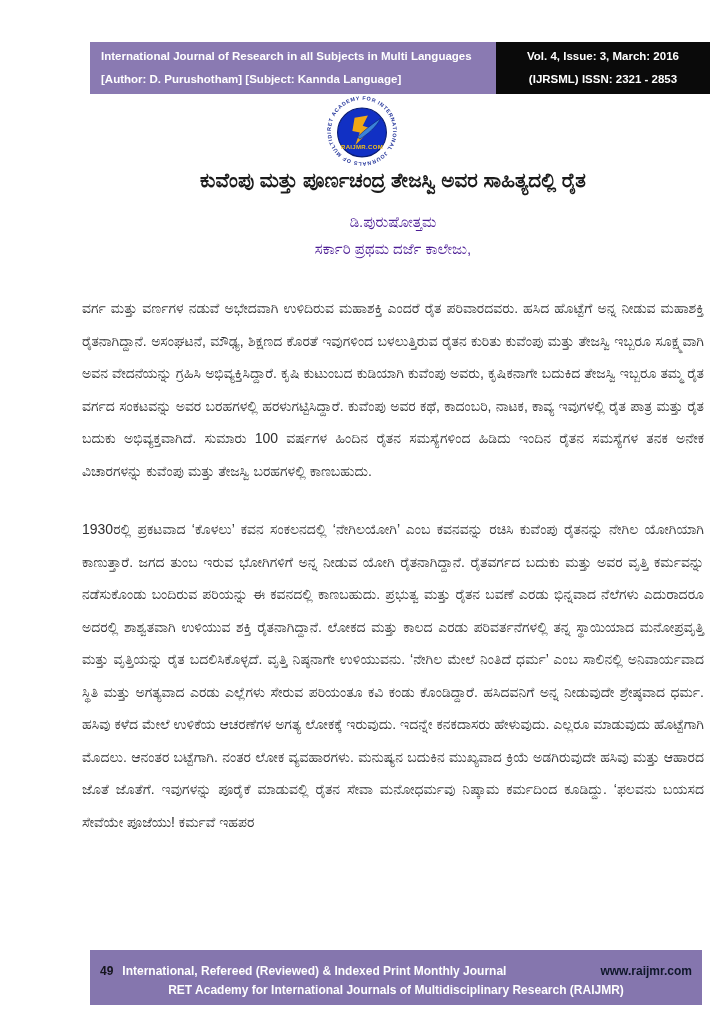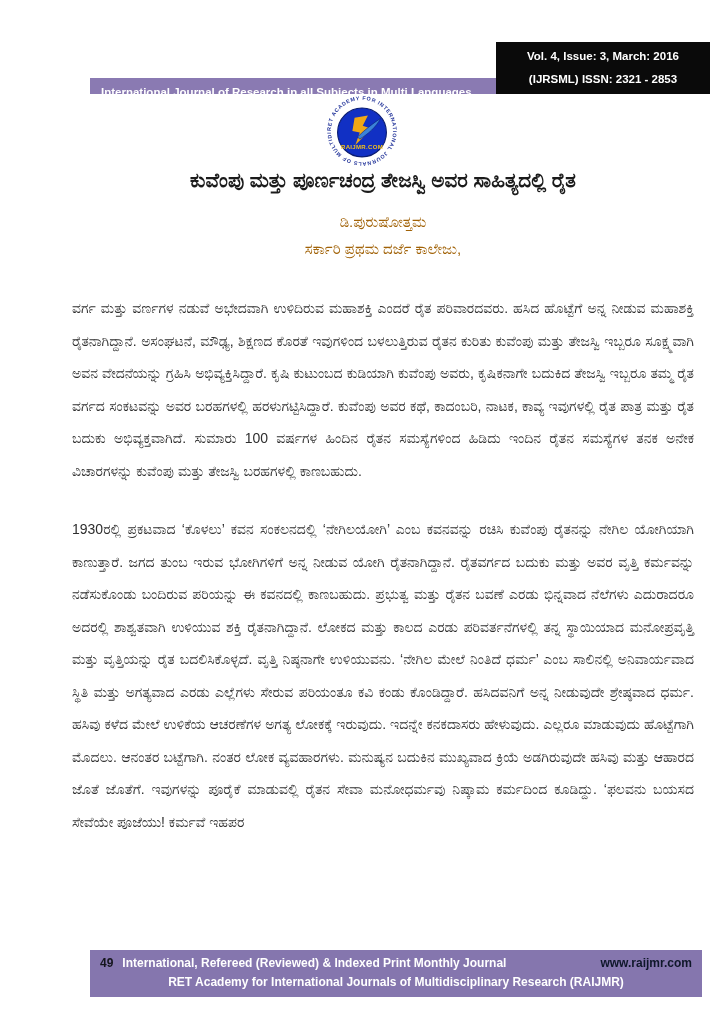--- a/index.html
+++ b/index.html
@@ -24,21 +24,20 @@
     flex: 1;
     background: #8a7ab2;
     color: #ffffff;
     font-weight: bold;
     font-size: 11.5px;
     padding: 7px 11px;
     display: flex;
     flex-direction: column;
     justify-content: space-between;
     line-height: 1.3;
-    margin-top: 36px;
   }
   .header-right {
     width: 214px;
     background: #0a0a0a;
     color: #ffffff;
     font-weight: bold;
     font-size: 11.5px;
     padding: 7px 10px;
     display: flex;
     flex-direction: column;
@@ -49,53 +48,53 @@
   
   .logo-wrap {
     position: absolute;
     left: 50%; top: 94px;
     transform: translateX(-50%);
     width: 74px; height: 74px;
   }
   
   .article {
     position: absolute;
-    left: 72px; top: 166px;
+    left: 82px; top: 166px;
     width: 622px;
     color: #2e2e2e;
   }
   .article-title {
     text-align: center;
     font-size: 20px;
     font-weight: bold;
     color: #1b1b1b;
     line-height: 1.4;
   }
   .author-block {
     margin-top: 14px;
     text-align: center;
     font-size: 15px;
     line-height: 27px;
-    color: #a16207;
+    color: #4c1d95;
   }
   .body-text {
     margin-top: 30px;
     text-align: justify;
     font-size: 14px;
     line-height: 32.5px;
     color: #2e2e2e;
   }
   .body-text p + p { margin-top: 26px; }
   
   .footer {
     position: absolute;
     left: 90px; top: 950px;
     width: 612px;
     background: #8576ae;
-    padding: 4px 10px 6px 10px;
+    padding: 12px 10px 6px 10px;
     font-size: 12px;
     font-weight: bold;
     line-height: 1.55;
   }
   .footer-row1 {
     display: flex;
     align-items: baseline;
   }
   .footer-page-number { color: #15151d; margin-right: 9px; }
   .footer-journal-label { color: #ffffff; }

